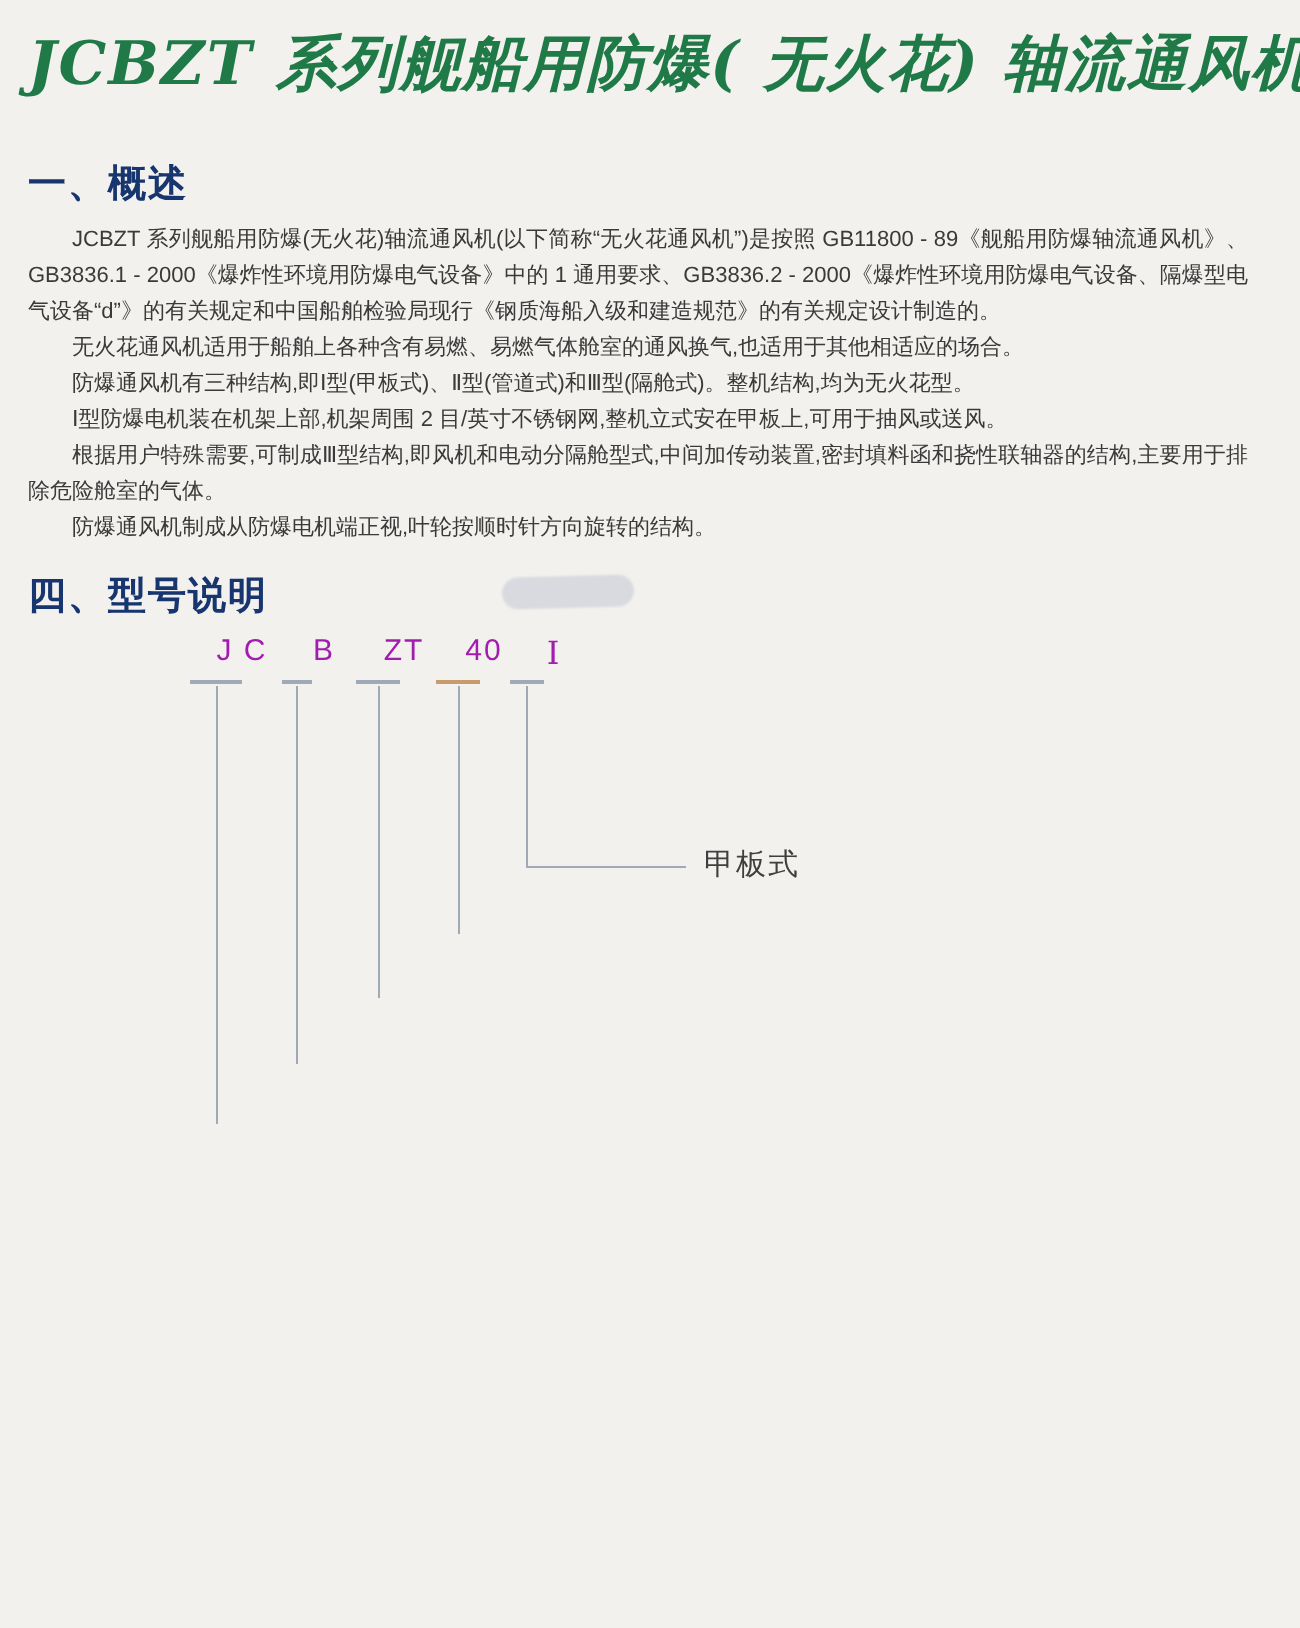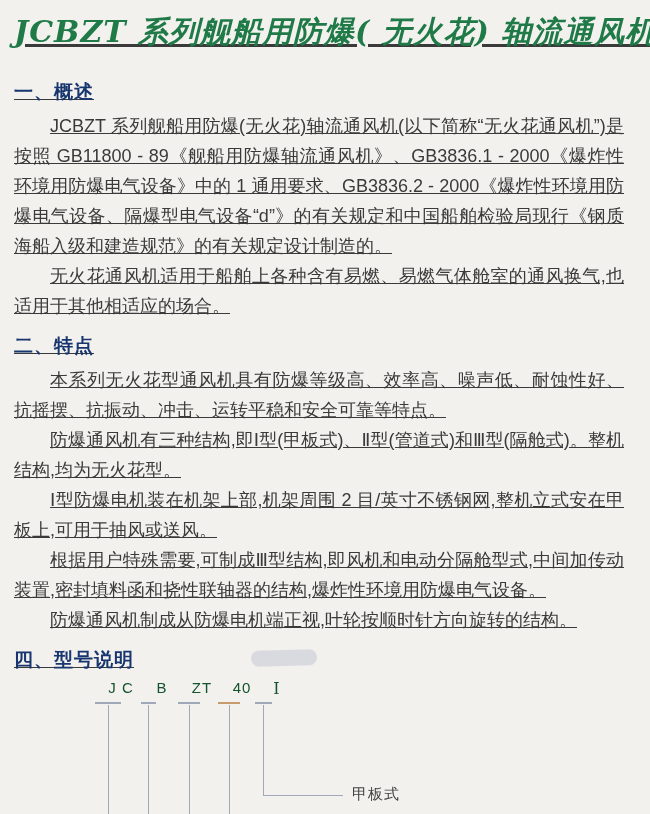--- a/index.html
+++ b/index.html
@@ -12,21 +12,21 @@
     --smudge:#d9dae0;
   }
   *{box-sizing:border-box;margin:0;padding:0;}
   html,body{width:650px;height:814px;}
   body{
     background:var(--page-bg);
     font-family:"Liberation Sans","DejaVu Sans",sans-serif;
     color:var(--body-text);
     overflow:hidden;
   }
-  .page{padding:10px 26px 0 14px;position:relative;width:650px;height:698px;text-decoration:underline;}
+  .page{padding:10px 26px 0 14px;position:relative;width:650px;height:698px;}
 
   .doc-title{
     font-family:"DejaVu Serif","Liberation Serif",serif;
     font-style:italic;
     font-weight:bold;
     font-size:30px;
     letter-spacing:1px;
     color:var(--title-green);
     text-align:center;
     margin:2px 0 26px 0;
@@ -37,22 +37,22 @@
     font-size:19px;
     font-weight:bold;
     color:var(--heading-navy);
     letter-spacing:1px;
     margin:12px 0 6px 0;
     position:relative;
   }
   h2.first{margin-top:15px;}
 
   p.body-para{
-    font-size:18px;
-    line-height:30px;
+    font-size:11px;
+    line-height:18px;
     text-indent:2em;
     text-align:justify;
     color:var(--body-text);
   }
 
   .smudge{
     position:absolute;
     left:237px;top:3px;
     width:66px;height:16px;
     background:var(--smudge);
@@ -68,21 +68,21 @@
     height:262px;
     margin-top:6px;
   }
   .code-part{
     position:absolute;
     top:0;
     width:44px;
     text-align:center;
     font-size:15px;
     letter-spacing:1px;
-    color:#14532d;
+    color:#a21caf;
   }
   .code-part.serif{font-family:"DejaVu Serif","Liberation Serif",serif;font-size:16px;}
   .u-line{
     position:absolute;top:23px;height:2px;
     background:var(--diagram-line);
   }
   .u-line.accent{background:var(--underline-accent);}
   .v-line{
     position:absolute;width:1px;top:26px;
     background:var(--diagram-line);
@@ -106,29 +106,25 @@
 <div class="page">
 
   <h1 class="doc-title">JCBZT 系列舰船用防爆( 无火花) 轴流通风机</h1>
 
   <section>
     <h2 class="sec-heading first">一、概述</h2>
     <p class="body-para">JCBZT 系列舰船用防爆(无火花)轴流通风机(以下简称“无火花通风机”)是按照 GB11800 - 89《舰船用防爆轴流通风机》、GB3836.1 - 2000《爆炸性环境用防爆电气设备》中的 1 通用要求、GB3836.2 - 2000《爆炸性环境用防爆电气设备、隔爆型电气设备“d”》的有关规定和中国船舶检验局现行《钢质海船入级和建造规范》的有关规定设计制造的。</p>
     <p class="body-para">无火花通风机适用于船舶上各种含有易燃、易燃气体舱室的通风换气,也适用于其他相适应的场合。</p>
   </section>
 
-  <section>
-    <h2 class="sec-heading">二、特点</h2>
-    <p class="body-para">本系列无火花型通风机具有防爆等级高、效率高、噪声低、耐蚀性好、抗摇摆、抗振动、冲击、运转平稳和安全可靠等特点。</p>
-  </section>
 
   <section>
     <p class="body-para">防爆通风机有三种结构,即Ⅰ型(甲板式)、Ⅱ型(管道式)和Ⅲ型(隔舱式)。整机结构,均为无火花型。</p>
     <p class="body-para">Ⅰ型防爆电机装在机架上部,机架周围 2 目/英寸不锈钢网,整机立式安在甲板上,可用于抽风或送风。</p>
-    <p class="body-para">根据用户特殊需要,可制成Ⅲ型结构,即风机和电动分隔舱型式,中间加传动装置,密封填料函和挠性联轴器的结构,爆炸性环境用防爆电气设备。</p>
+    <p class="body-para">根据用户特殊需要,可制成Ⅲ型结构,即风机和电动分隔舱型式,中间加传动装置,密封填料函和挠性联轴器的结构,主要用于排除危险舱室的气体。</p>
     <p class="body-para">防爆通风机制成从防爆电机端正视,叶轮按顺时针方向旋转的结构。</p>
   </section>
 
   <section>
     <h2 class="sec-heading">四、型号说明
       <span class="smudge"></span>
     </h2>
 
     <div class="diagram">
 

